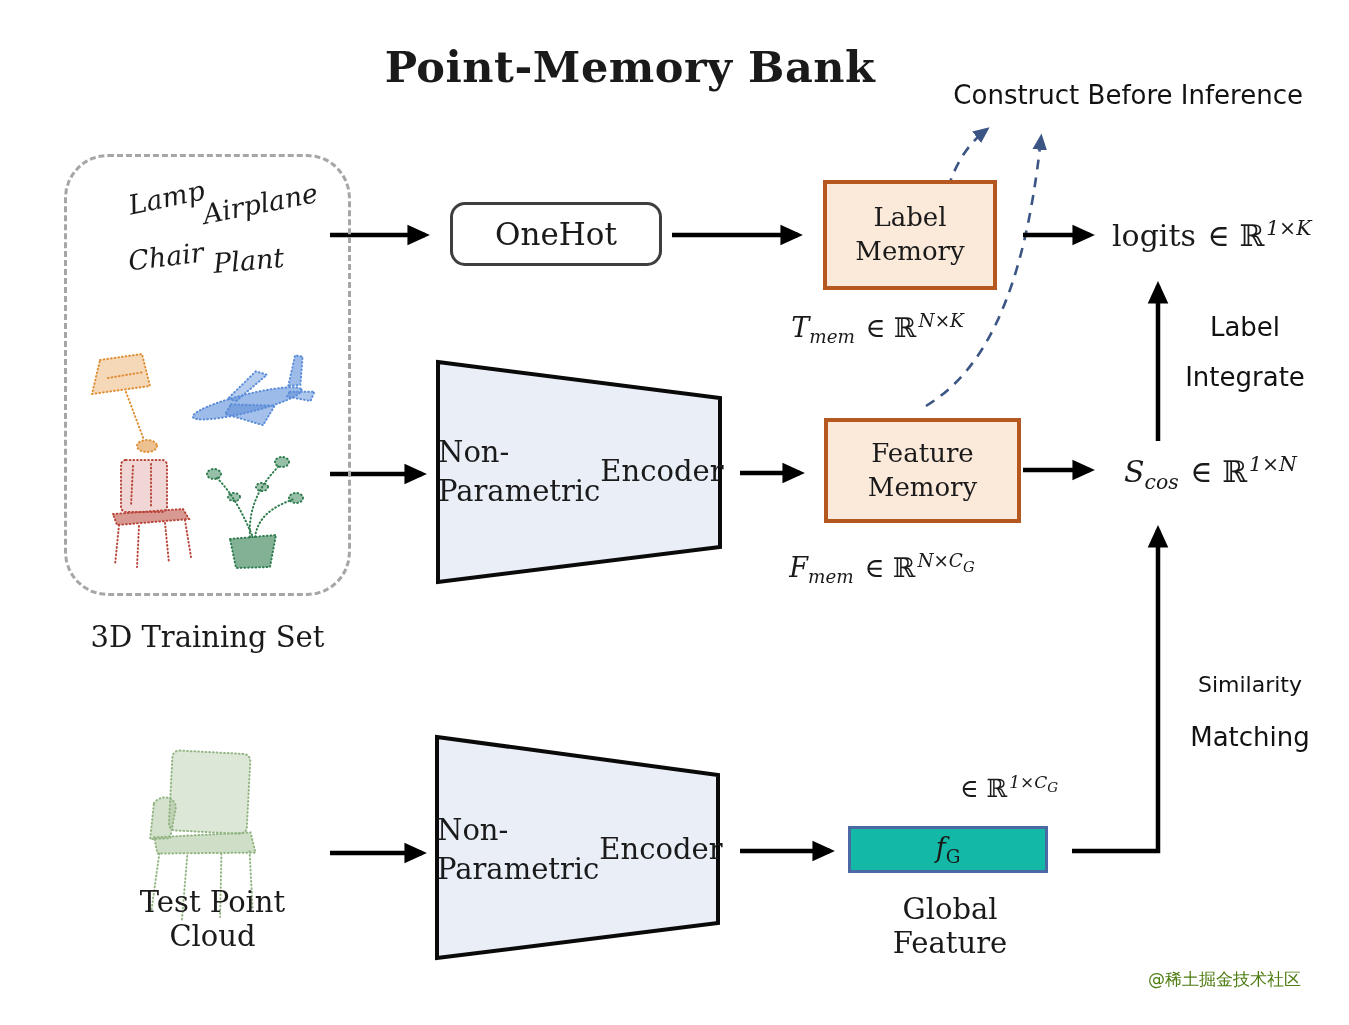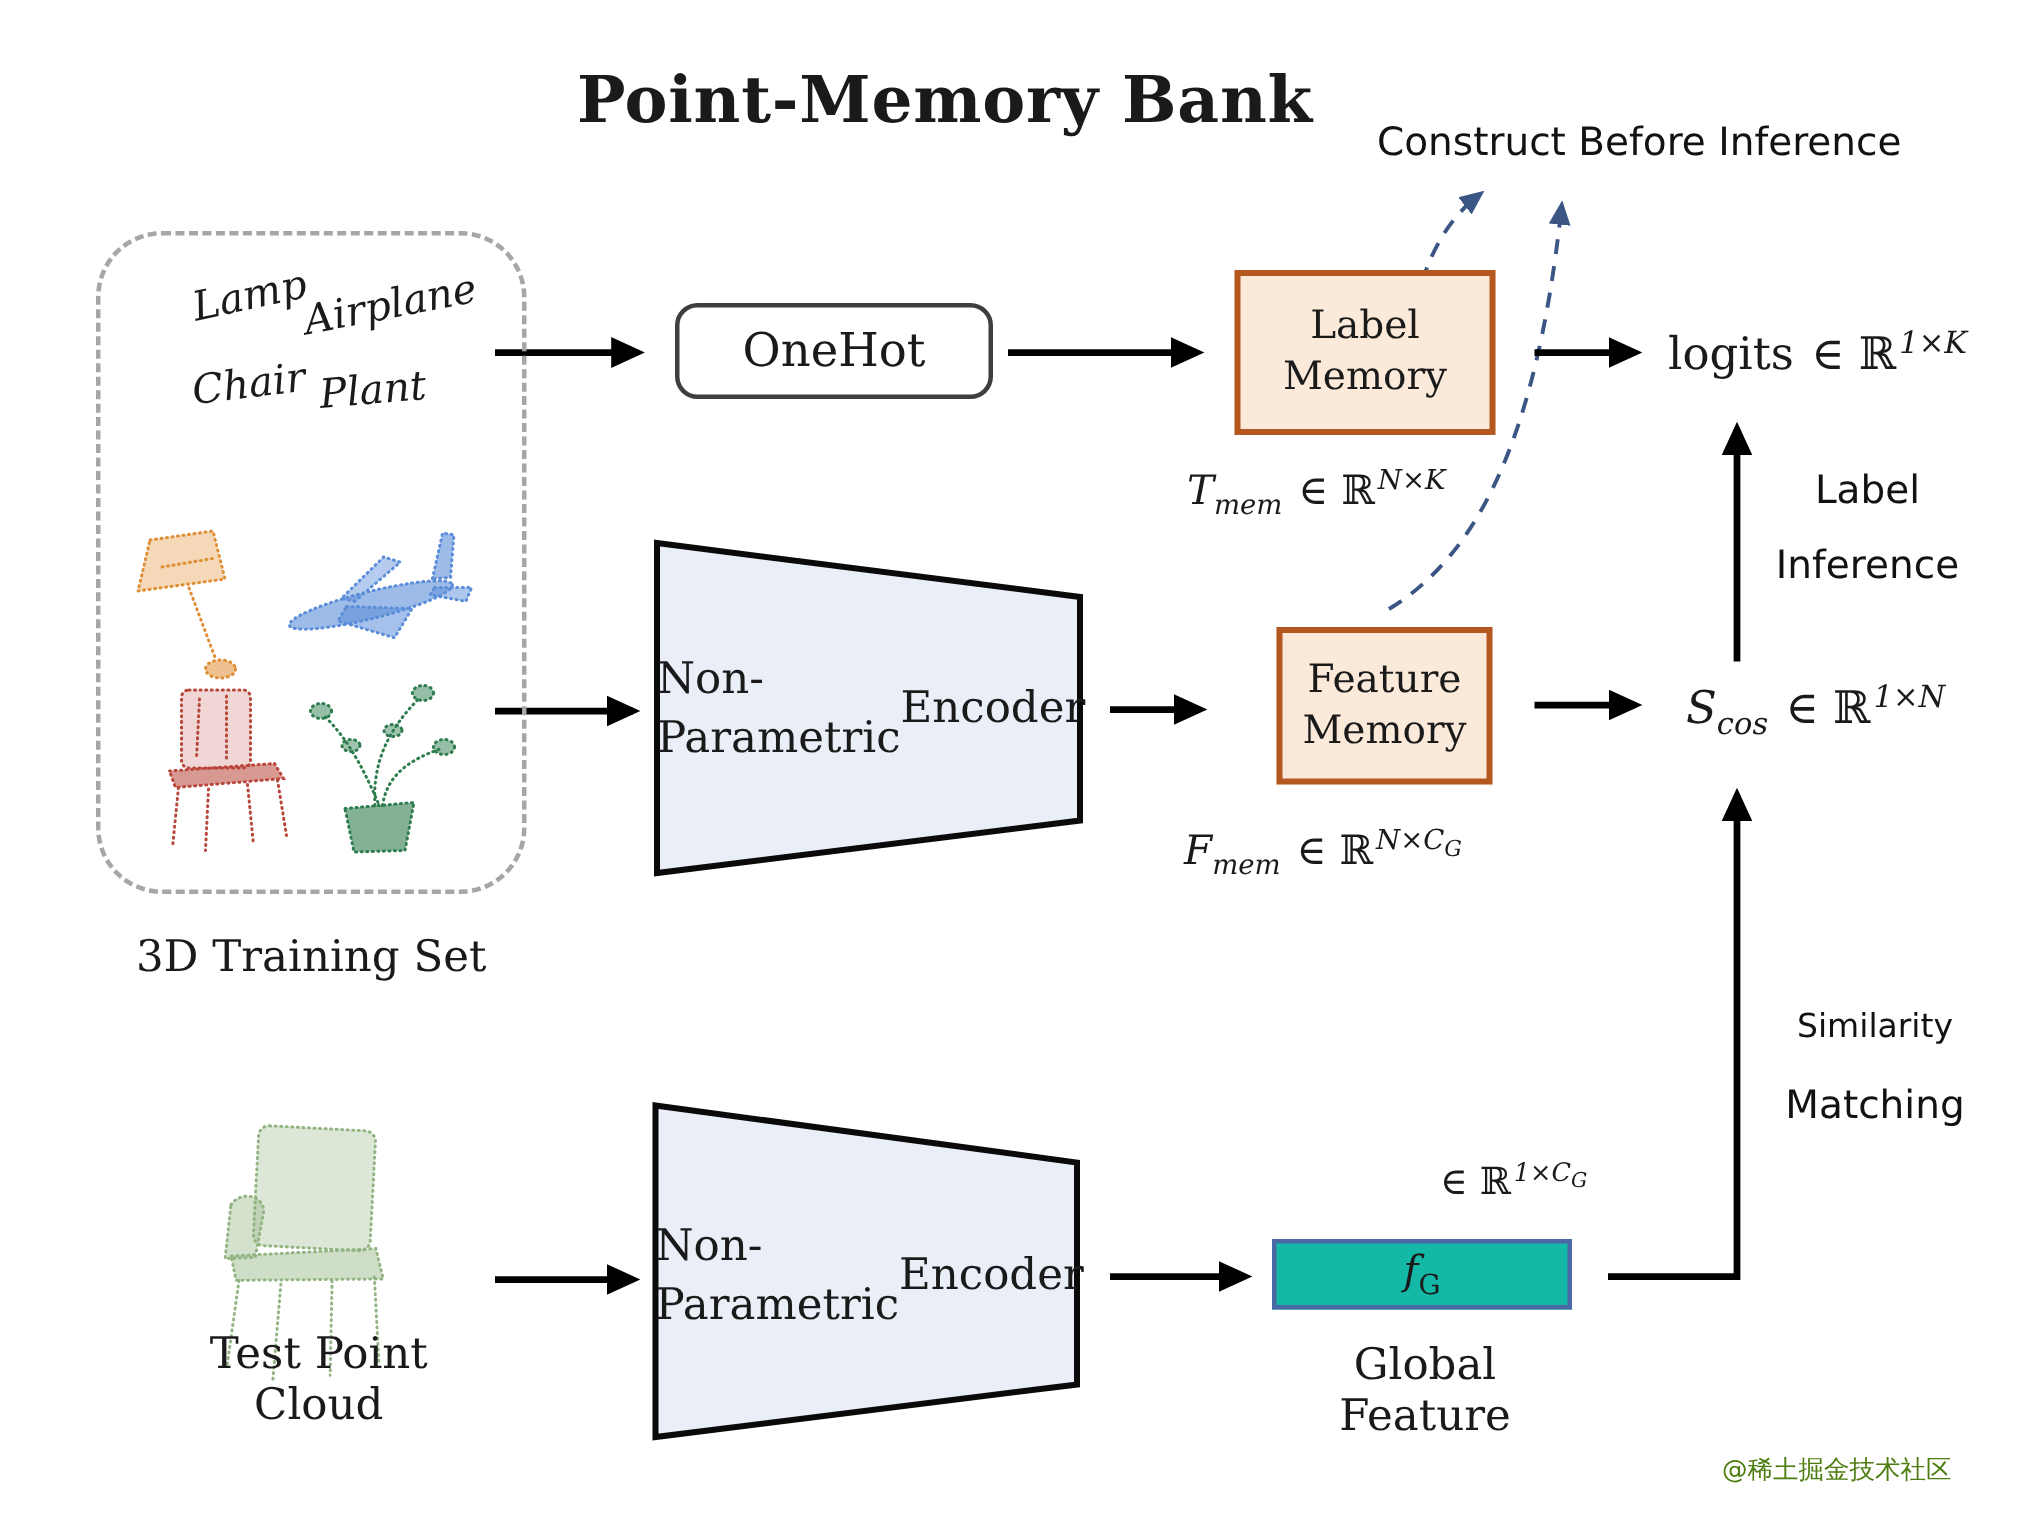--- a/index.html
+++ b/index.html
@@ -2,34 +2,34 @@
 <html><head>
 <meta charset="utf-8">
 <style>
   html,body{margin:0;padding:0;background:#ffffff;}
   .canvas{position:relative;width:1349px;height:1025px;background:#ffffff;overflow:hidden;
           font-family:"DejaVu Serif","Liberation Serif",serif;color:#1a1a1a;}
   .abs{position:absolute;}
   
   .title{left:320px;top:42px;width:620px;text-align:center;font-size:43px;font-weight:bold;letter-spacing:0.5px;}
   .comic{font-family:"DejaVu Sans","Liberation Sans",sans-serif;font-weight:500;color:#121212;}
-  .construct{left:918px;top:80px;width:364px;text-align:left;font-size:26px;}
+  .construct{left:939px;top:80px;width:364px;text-align:right;font-size:26px;}
   .caption{font-size:29px;text-align:center;}
   .cap-train{left:64px;top:620px;width:287px;}
   .cap-test{left:95px;top:885px;width:235px;}
   .cap-global{left:845px;top:892px;width:210px;}
   .classword{font-size:27px;font-style:italic;}
   
   .dashedbox{left:64px;top:154px;width:287px;height:442px;border:3px dashed #a6a6a6;border-radius:44px;box-sizing:border-box;}
   .onehot{left:450px;top:202px;width:212px;height:64px;border:3px solid #3e3e3e;border-radius:15px;background:#ffffff;
           display:flex;align-items:center;justify-content:center;font-size:31px;box-sizing:border-box;}
   .membox{border:4px solid #b5581f;background:#fbe9da;display:flex;flex-direction:column;align-items:center;justify-content:center;
           font-size:26px;line-height:1.3;box-sizing:border-box;}
   .labelmem{left:823px;top:180px;width:174px;height:110px;}
-  .featmem{left:851px;top:418px;width:144px;height:105px;}
+  .featmem{left:824px;top:418px;width:197px;height:105px;}
   .enc-text{display:flex;align-items:center;justify-content:flex-start;font-size:29px;line-height:1.35;}
   .enc-top{left:438px;top:412px;width:282px;height:120px;}
   .enc-bot{left:437px;top:790px;width:281px;height:120px;}
   .fgbox{left:848px;top:826px;width:200px;height:47px;border:3px solid #4a69a5;background:#14b8a6;
          display:flex;align-items:center;justify-content:center;font-size:28px;box-sizing:border-box;}
   
   .math{font-size:27px;white-space:nowrap;}
   .math .mi{font-style:italic;}
   .math sub{font-size:68%;font-style:italic;}
   .math sup{font-size:68%;font-style:italic;}
@@ -159,21 +159,21 @@
     <span class="mi">T</span><sub>mem</sub>
     <span class="rel">∈ ℝ</span><sup>N×K</sup>
   </div>
 
   <div class="abs math m-logits">
     <span>logits</span>
     <span class="rel">∈ ℝ</span><sup>1×K</sup>
   </div>
 
   <div class="abs comic lint1">Label</div>
-  <div class="abs comic lint2">Inference</div>
+  <div class="abs comic lint2">Integrate</div>
 
   <div class="abs enc-text enc-top">
     <span>Non-Parametric</span>
     <span>Encoder</span>
   </div>
 
   <div class="abs membox featmem">
     <span>Feature</span>
     <span>Memory</span>
   </div>

